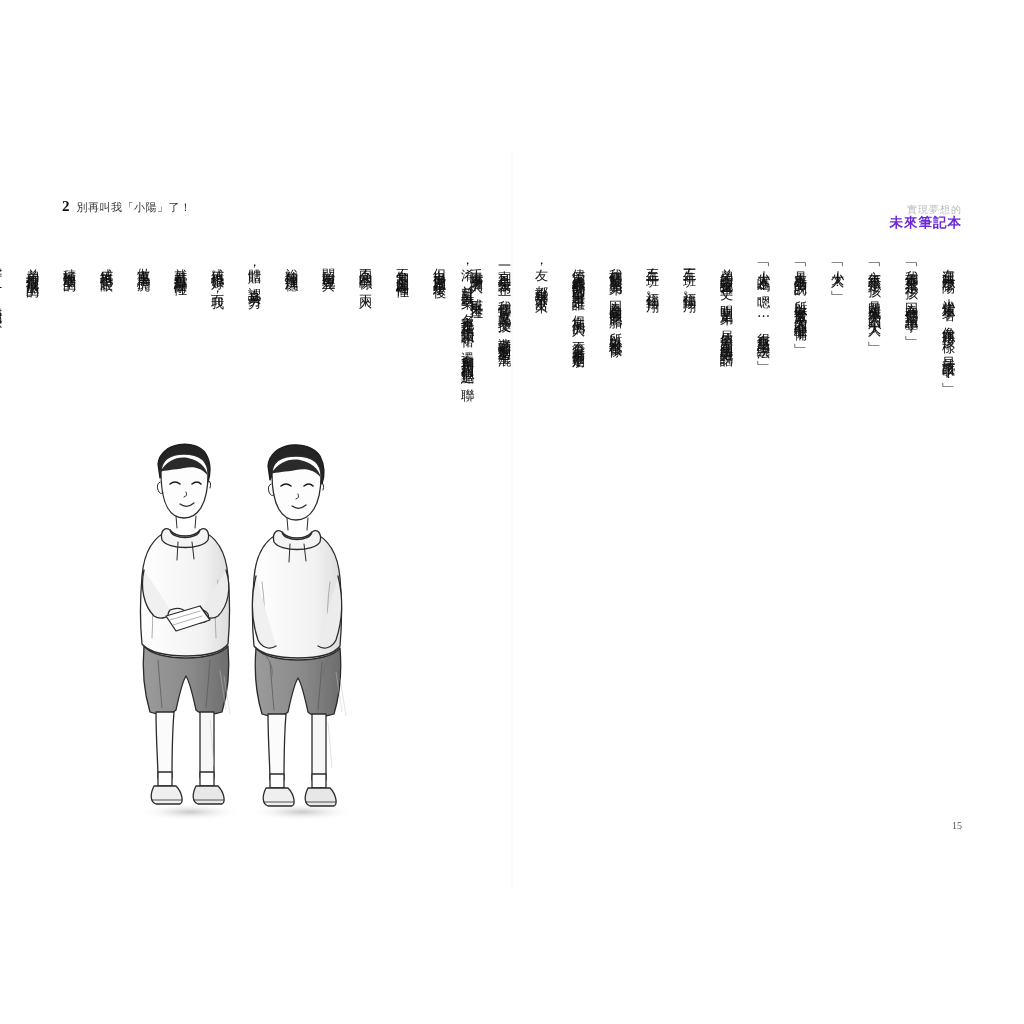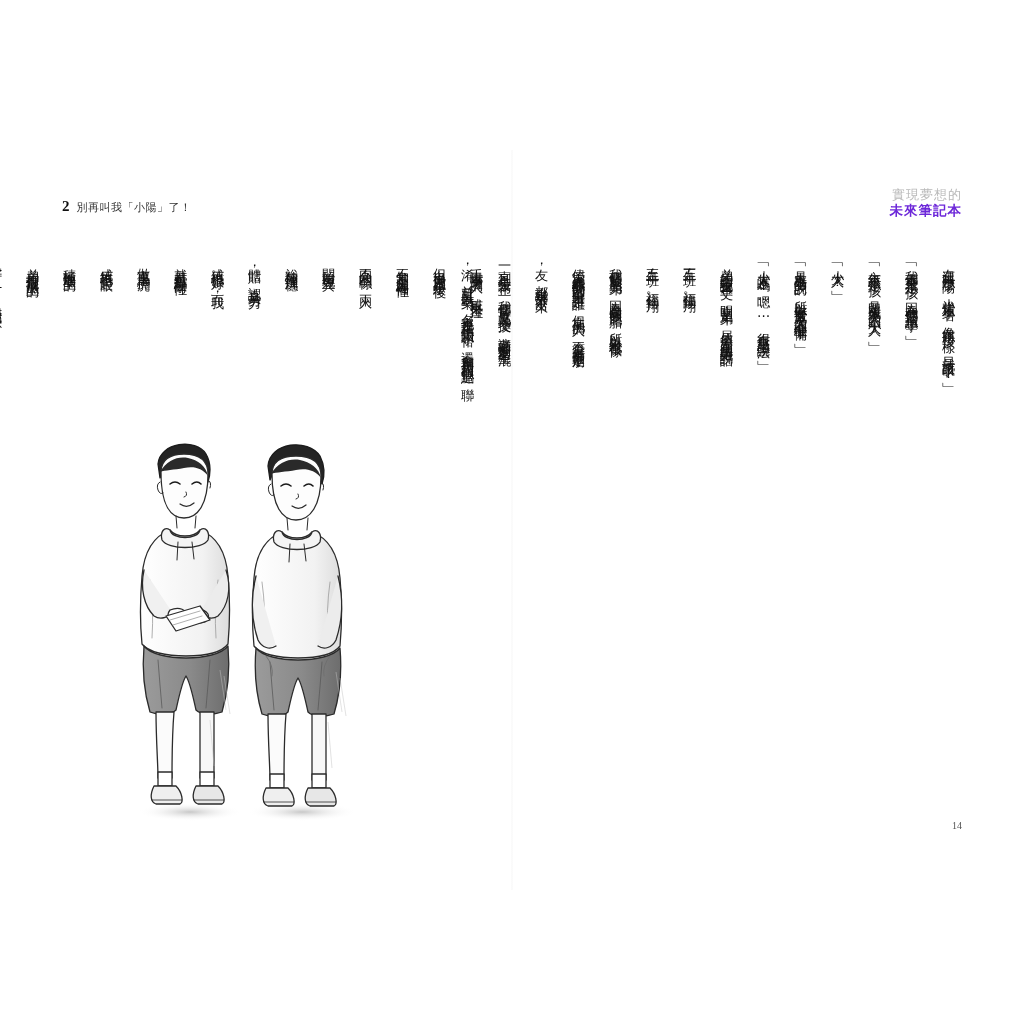--- a/index.html
+++ b/index.html
@@ -46,23 +46,24 @@
   }
 
   .right-header {
     position: absolute;
     right: 62px;
     top: 188px;
     text-align: right;
     line-height: 1.12;
   }
   .rh-small {
-    font-size: 13px;
+    font-size: 10px;
     color: #b9b9b9;
     letter-spacing: 1px;
+    margin-top: 16px;
   }
   .rh-big {
     font-size: 13.5px;
     font-weight: bold;
     color: #6d28d9;
     letter-spacing: 1px;
   }
 
   .right-folio {
     position: absolute;
@@ -138,21 +139,21 @@
   <div class="left-header">
     <span class="left-folio">2</span>
     <span class="left-runhead">別再叫我「小陽」了！</span>
   </div>
 
   <div class="right-header">
     <div class="rh-small">實現夢想的</div>
     <div class="rh-big">未來筆記本</div>
   </div>
 
-  <div class="right-folio">14</div>
+  <div class="right-folio">15</div>
 
   <div class="col-block" id="right-page-text">
     <div class="vtext vline">在還叫什麼小陽、小裕這種小名，像在叫小孩一樣，早就該改口了！」</div>
     <div class="vtext vline">「我們本來就是小孩，因為我們還在讀小學。」</div>
     <div class="vtext vline">「六年級不是小孩，是即將成為大人的『小大人』。」</div>
     <div class="vtext vline">「小大人？」</div>
     <div class="vtext vline">「是木島老師說的。所以你要有成為大人的心理準備！」</div>
     <div class="vtext vline">「小大人是嗎？嗯……很有意思的說法！」</div>
     <div class="vtext vline">弟弟的話讓我火冒三丈。明明是弟弟，居然用高高在上的語氣說話。</div>
     <div class="vtext vline">五年一班，福住陽翔。</div>

